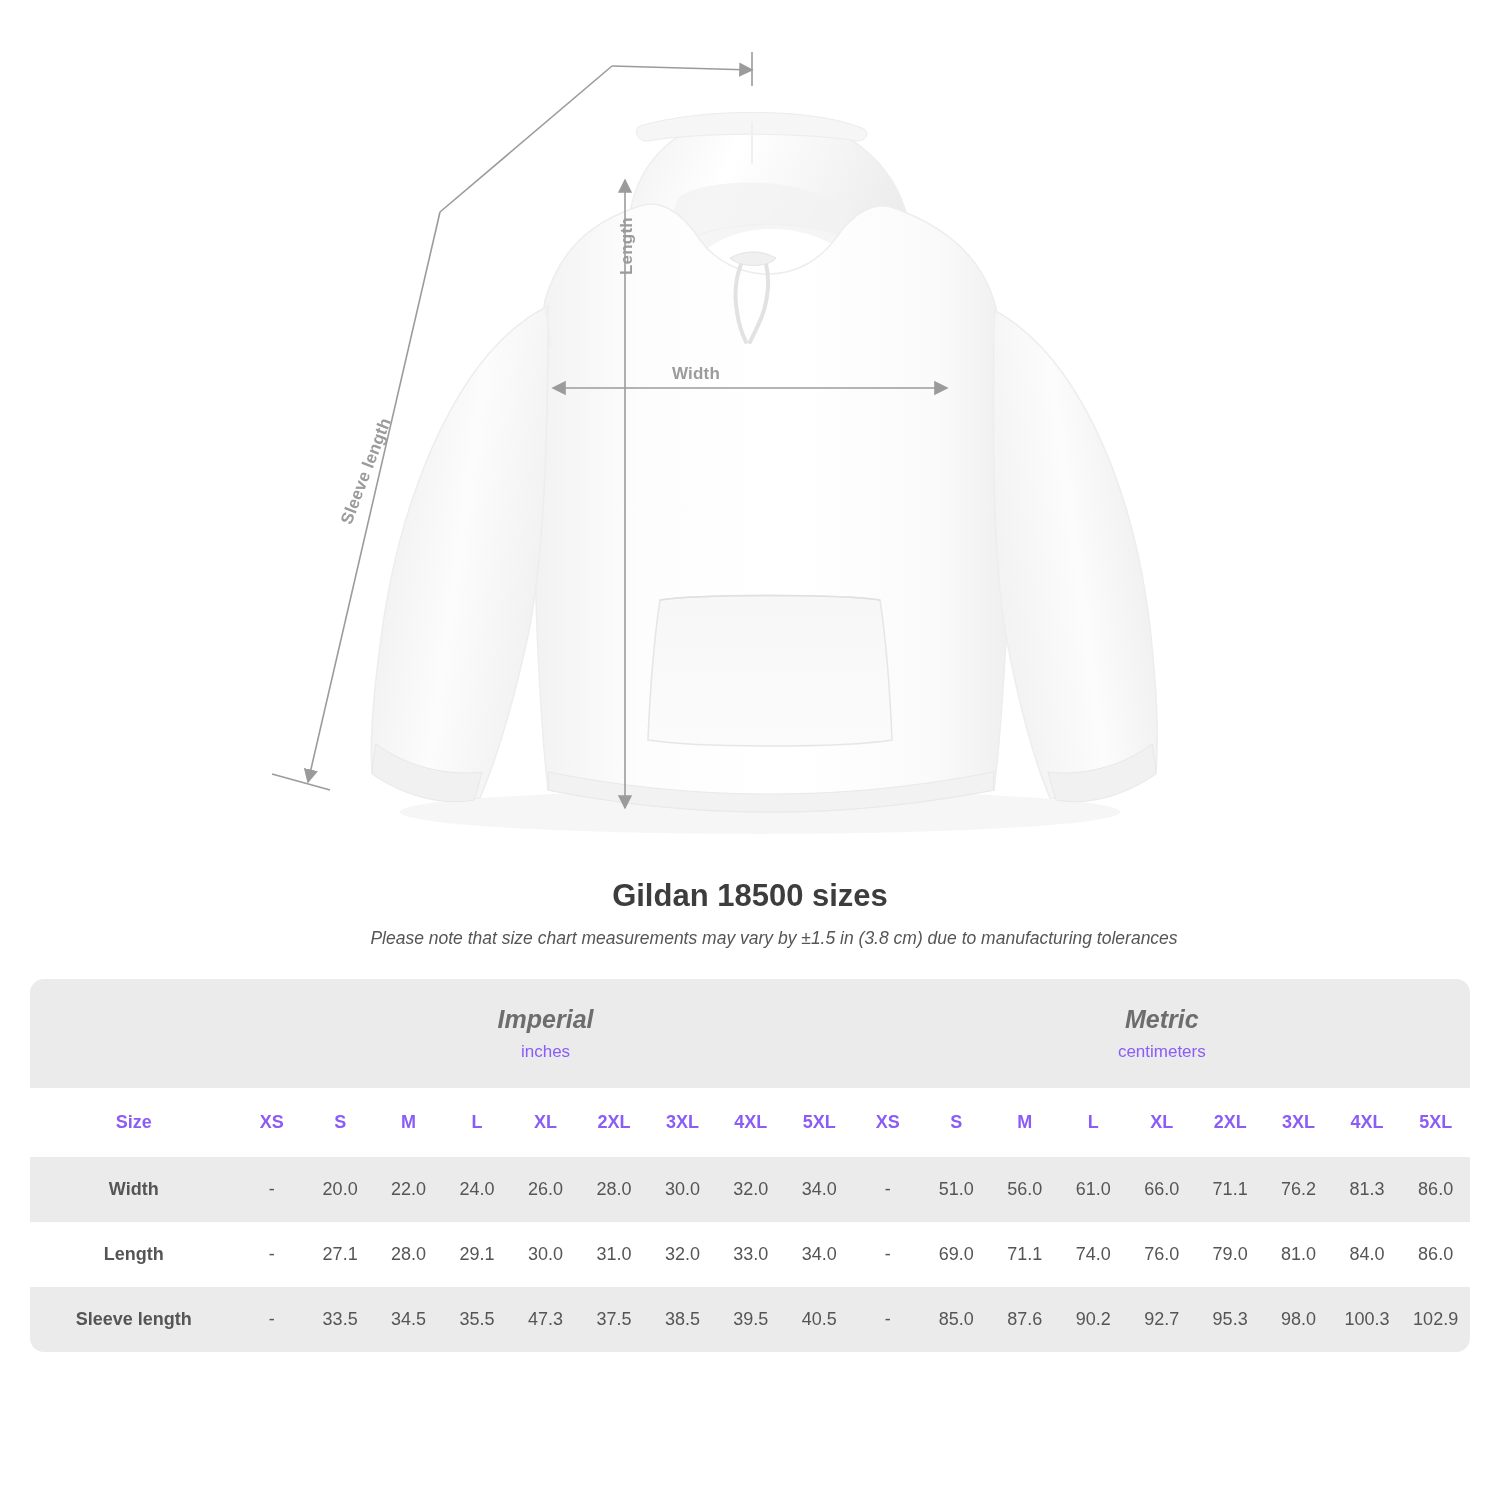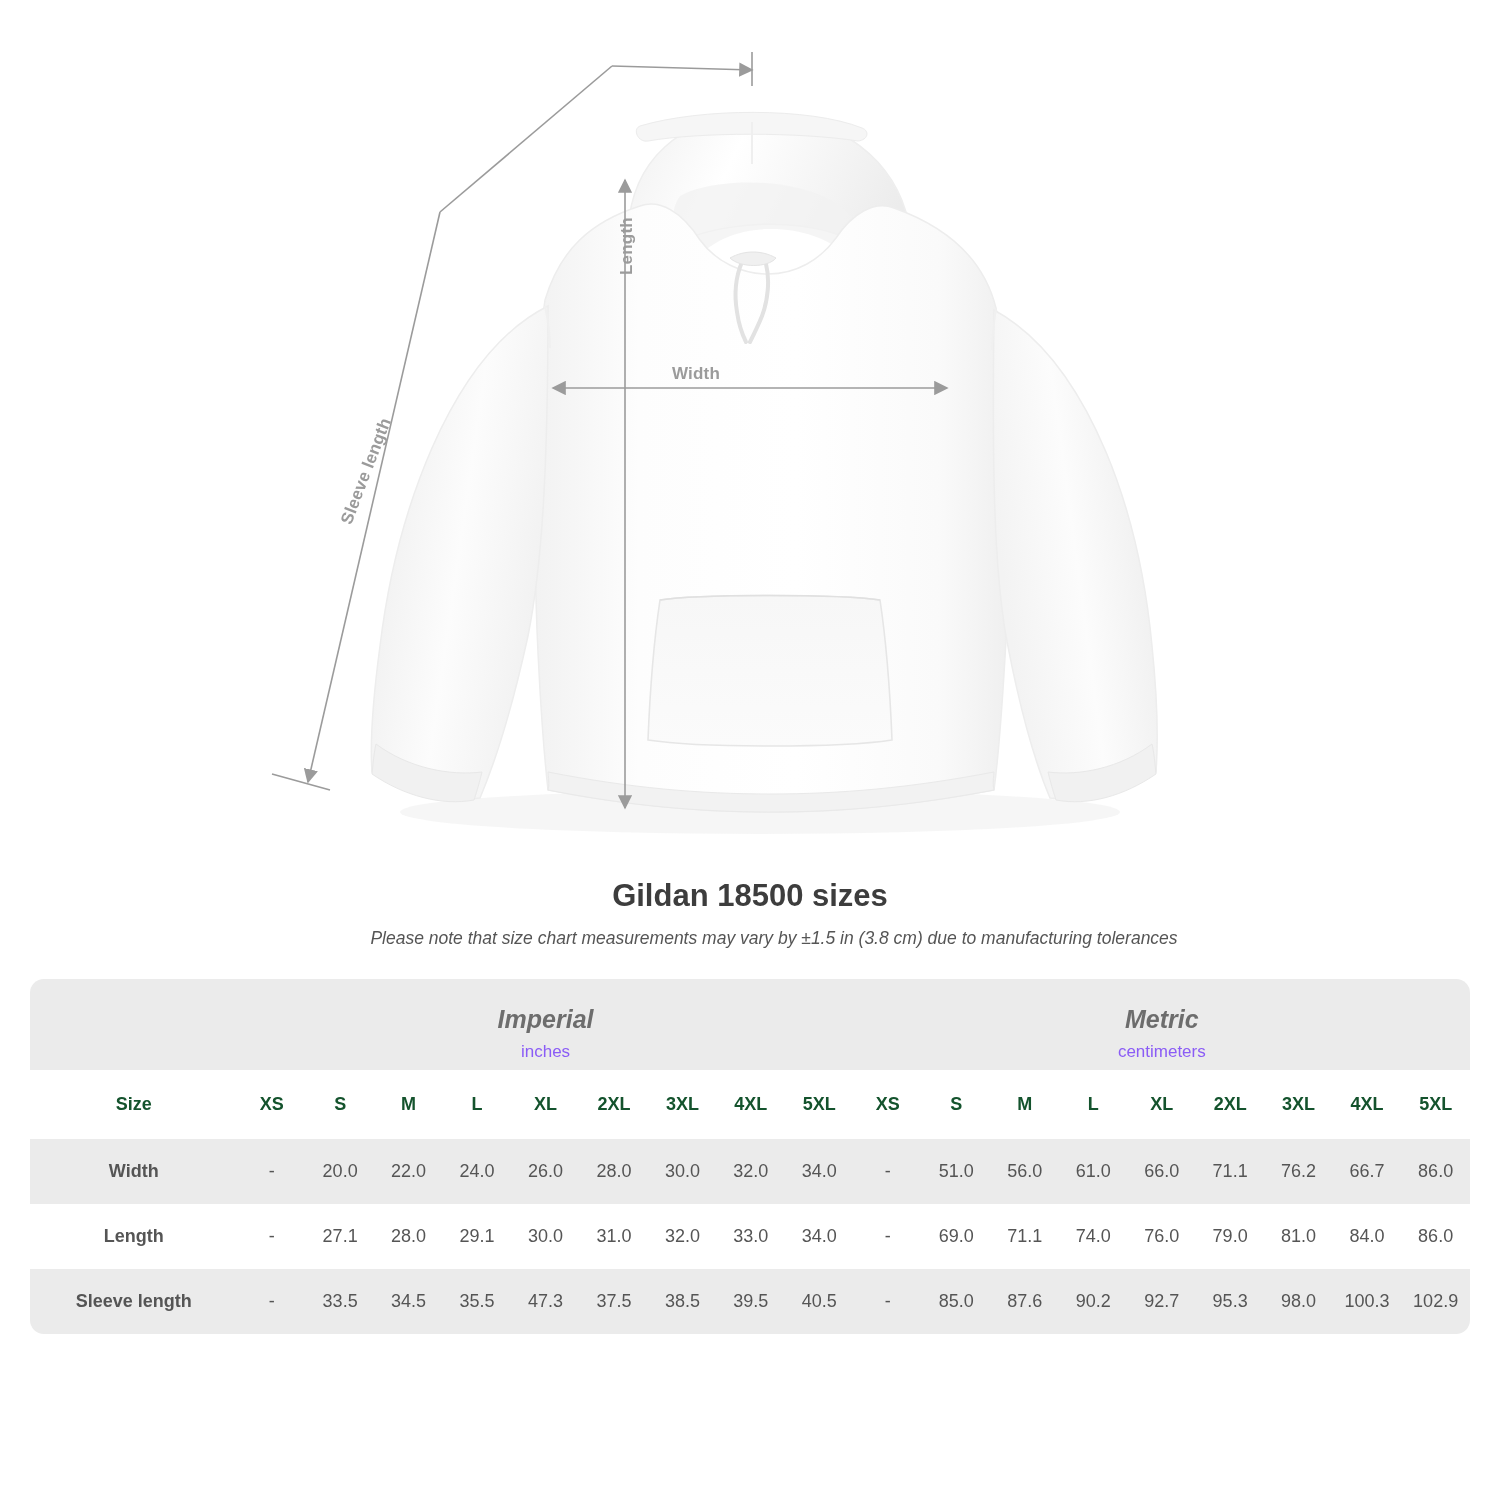--- a/index.html
+++ b/index.html
@@ -85,21 +85,21 @@
   table.size-table td, table.size-table th {
     text-align: center;
     vertical-align: middle;
     font-size: 17px;
     color: #555;
     border: none;
   }
   
   .unit-cell {
     background: #ebebeb;
-    padding: 26px 0 8px 0;
+    padding: 26px 0 26px 0;
   }
   .unit-cell .unit-name {
     font-size: 25px;
     font-weight: bold;
     font-style: italic;
     color: #6d6d6d;
     display: block;
     margin-bottom: 8px;
   }
   .unit-cell .unit-sub {
@@ -111,21 +111,21 @@
     background: #ebebeb;
   }
   .corner-cell.tl { border-top-left-radius: 14px; }
   .corner-cell.tr { border-top-right-radius: 14px; }
 
   tr.head-row td {
     background: #ffffff;
     padding: 24px 0;
     font-weight: bold;
     font-size: 18px;
-    color: #14532d;
+    color: #8b5cf6;
   }
   tr.head-row td.rowlabel {
     font-size: 18px;
     font-weight: bold;
   }
 
   tr.data-row td {
     padding: 22px 0;
     font-size: 18px;
   }
@@ -322,21 +322,21 @@
           <td>30.0</td>
           <td>32.0</td>
           <td>34.0</td>
           <td>-</td>
           <td>51.0</td>
           <td>56.0</td>
           <td>61.0</td>
           <td>66.0</td>
           <td>71.1</td>
           <td>76.2</td>
-          <td>66.7</td>
+          <td>81.3</td>
           <td>86.0</td>
         </tr>
 
         <tr class="data-row plain">
           <td class="rowlabel">Length</td>
           <td>-</td>
           <td>27.1</td>
           <td>28.0</td>
           <td>29.1</td>
           <td>30.0</td>

